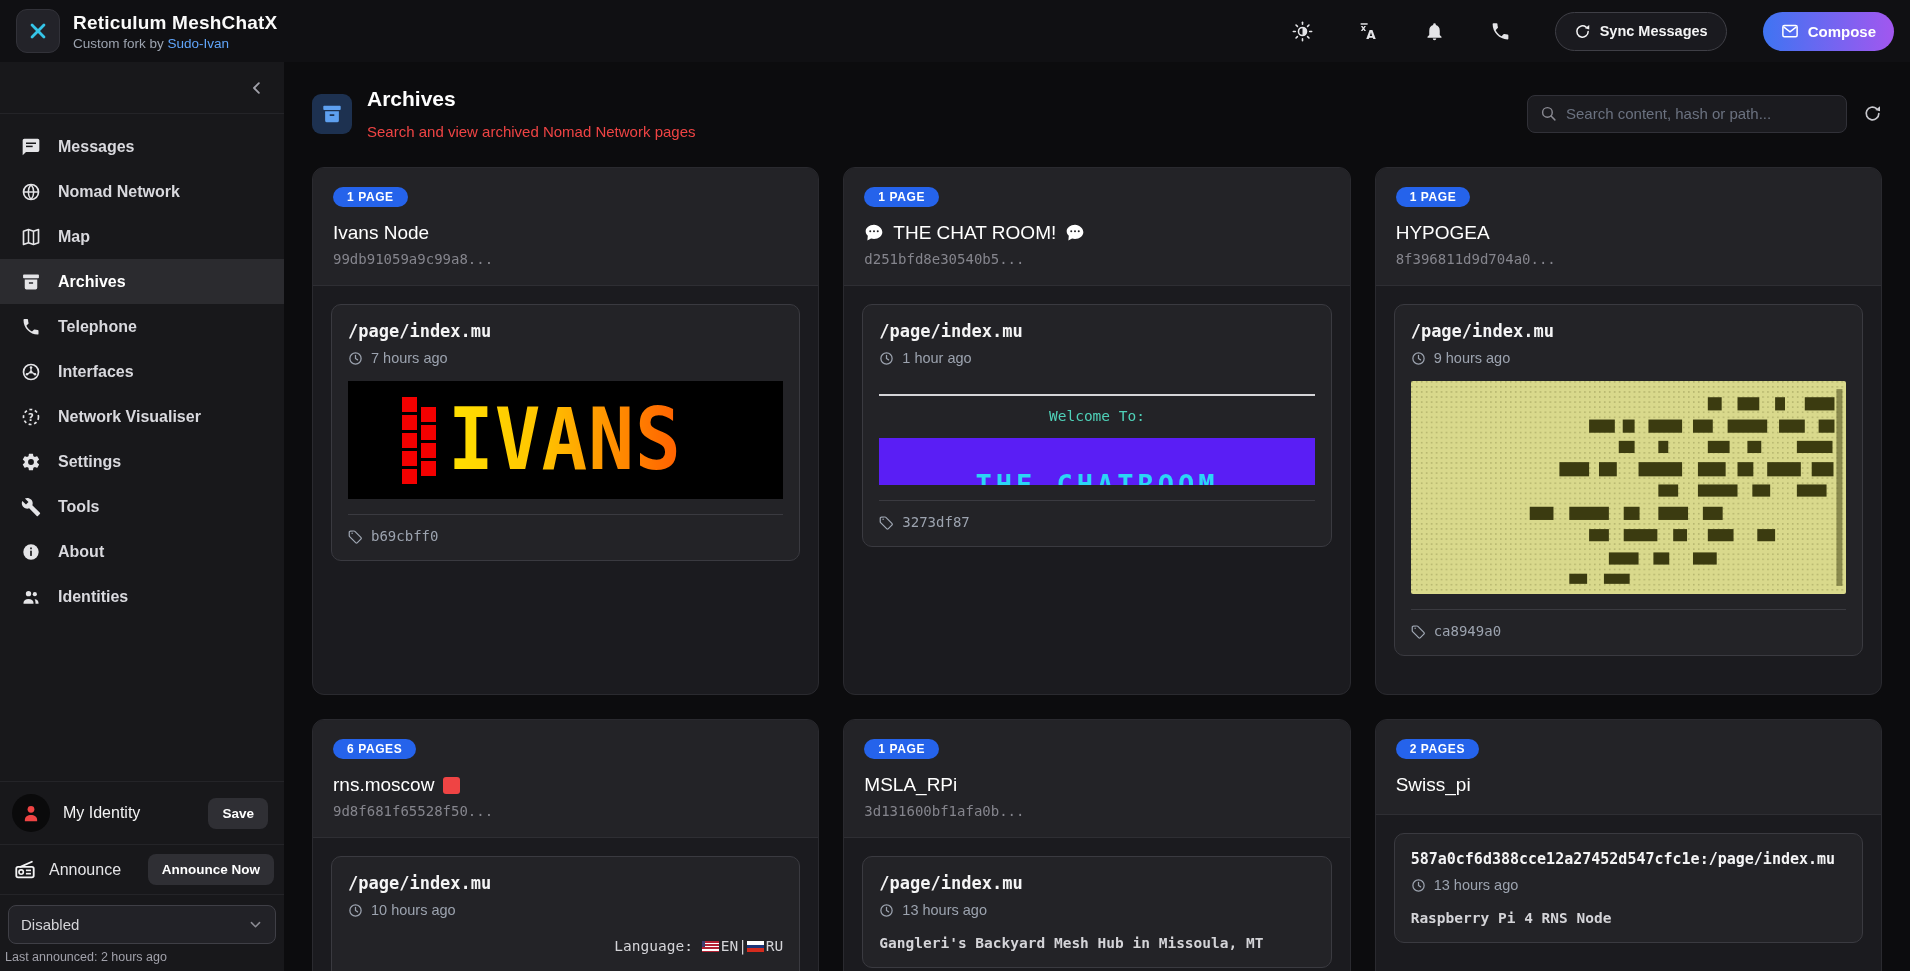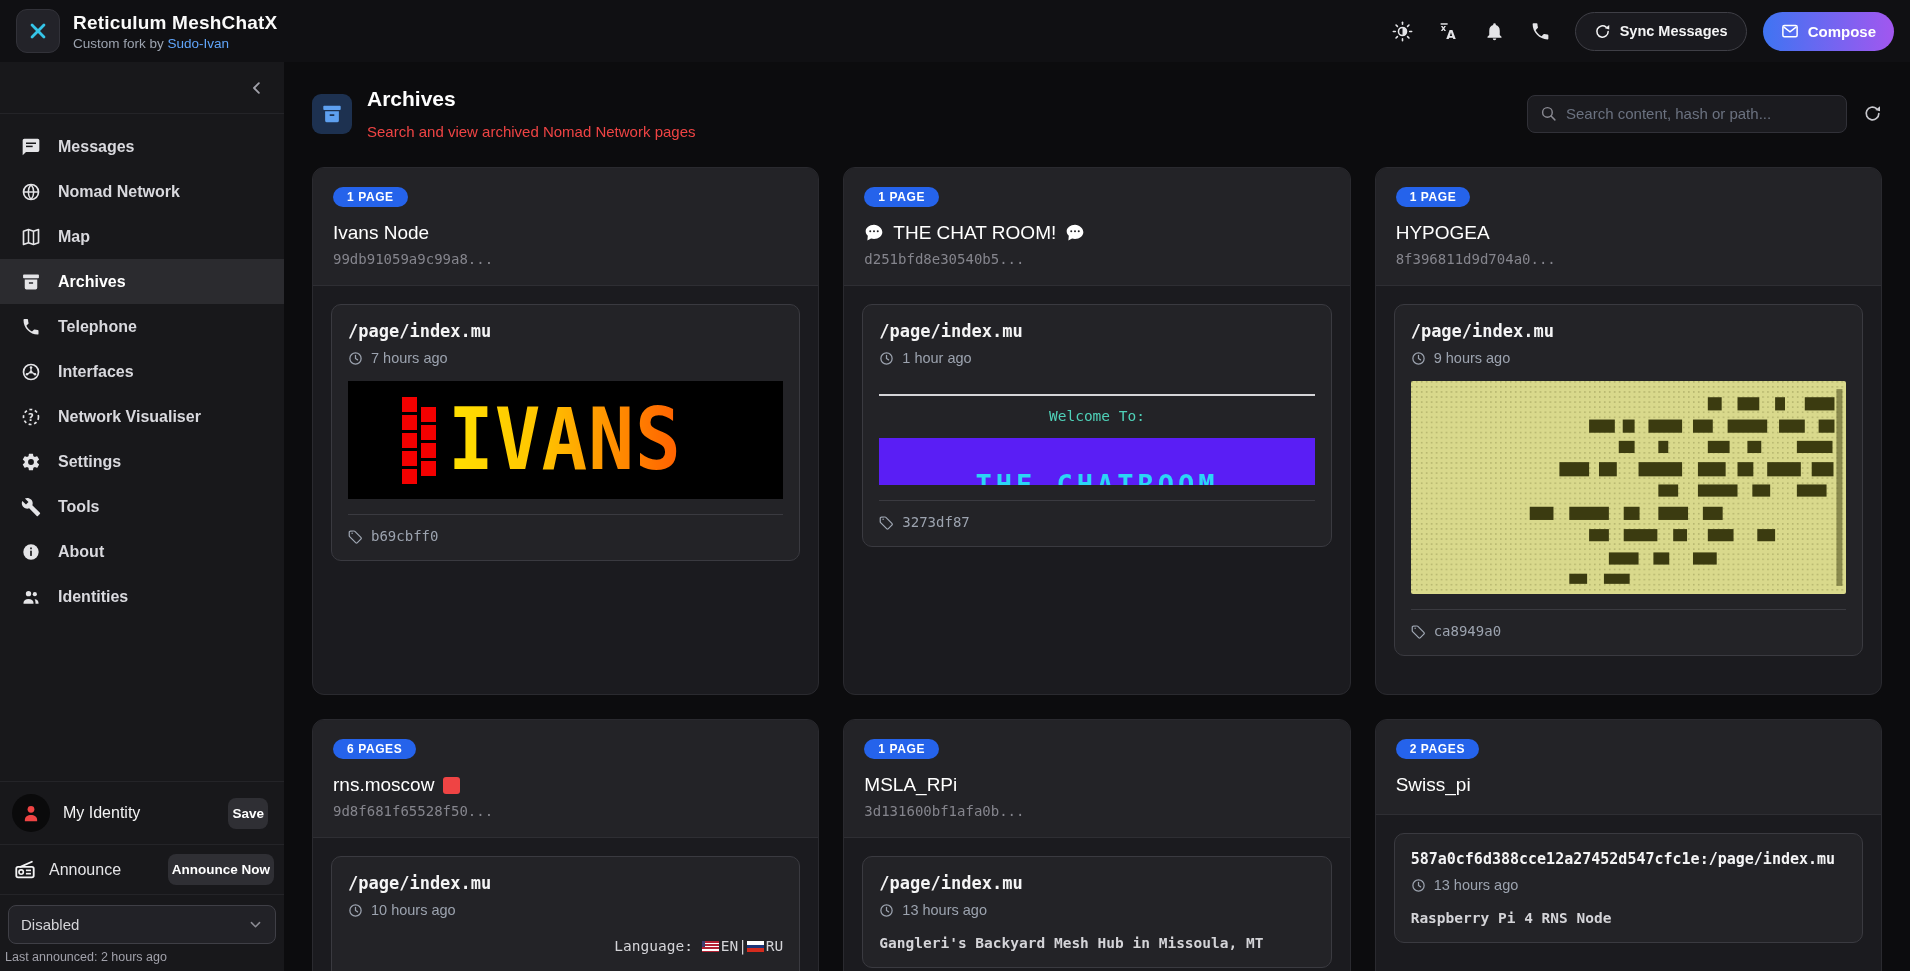--- a/index.html
+++ b/index.html
@@ -12,21 +12,21 @@
 
   
   .topbar { flex:0 0 62px; background:#101013; display:flex; align-items:center; padding:0 16px; }
   .logo-tile { width:44px; height:44px; border-radius:11px; background:#232329; border:1px solid #323239;
     display:flex; align-items:center; justify-content:center; }
   .logo-tile svg { width:26px; height:26px; }
   .app-titles { margin-left:13px; }
   .app-title { font-size:19px; font-weight:700; color:#fafafa; letter-spacing:.2px; }
   .app-sub { font-size:13.5px; color:#9ca3af; margin-top:2px; }
   .app-sub a { color:#60a5fa; text-decoration:none; }
-  .topbar-right { margin-left:auto; display:flex; align-items:center; gap:6px; }
+  .topbar-right { margin-left:auto; display:flex; align-items:center; gap:26px; }
   .icon-btn { width:40px; height:40px; border:none; background:transparent; color:#e4e4e7;
     display:flex; align-items:center; justify-content:center; cursor:pointer; }
   .icon-btn svg { width:21px; height:21px; }
   .pill-btn { height:39px; display:flex; align-items:center; gap:9px; border-radius:20px;
     padding:0 18px; font-size:14.5px; cursor:pointer; }
   .sync-btn { background:#1a1a1f; border:1px solid #3f3f46; color:#f4f4f5; font-weight:600; margin-left:8px; }
   .sync-btn svg { width:17px; height:17px; }
   .compose-btn { background:linear-gradient(90deg,#3f74f2,#a257ef); border:none; color:#fff;
     font-weight:700; font-size:15px; margin-left:10px; }
   .compose-btn svg { width:18px; height:18px; }
@@ -46,21 +46,21 @@
   .menu-item.active { background:#2b2b2f; color:#fff; }
 
   .side-bottom { margin-top:auto; }
   .identity-row { display:flex; align-items:center; gap:13px; padding:12px 16px 12px 12px;
     border-top:1px solid #242428; }
   .avatar { width:38px; height:38px; border-radius:50%; background:#0a0a0b; flex:none;
     display:flex; align-items:center; justify-content:center; }
   .avatar svg { width:22px; height:22px; color:#ef4444; }
   .identity-label { flex:1; font-size:16px; color:#f4f4f5; }
   .btn-gray { background:#2f2f34; border:none; color:#fff; font-weight:700; font-size:13.5px;
-    padding:8px 4px; border-radius:8px; cursor:pointer; white-space:nowrap; }
+    padding:8px 14px; border-radius:8px; cursor:pointer; white-space:nowrap; }
   .announce-row { display:flex; align-items:center; gap:13px; padding:9px 10px 9px 14px;
     border-top:1px solid #242428; }
   .announce-row > svg { width:22px; height:22px; color:#f4f4f5; flex:none; }
   .announce-label { flex:1; font-size:16px; color:#e4e4e7; }
   .select-wrap { border-top:1px solid #242428; padding:10px 8px 2px; }
   .select { height:39px; background:#222227; border:1px solid #3f3f46; border-radius:8px;
     display:flex; align-items:center; justify-content:space-between; padding:0 12px;
     color:#d4d4d8; font-size:15px; cursor:pointer; }
   .select svg { width:15px; height:15px; color:#8b8b93; }
   .last-announced { font-size:12.5px; color:#a1a1aa; padding:4px 8px 7px 5px; }

